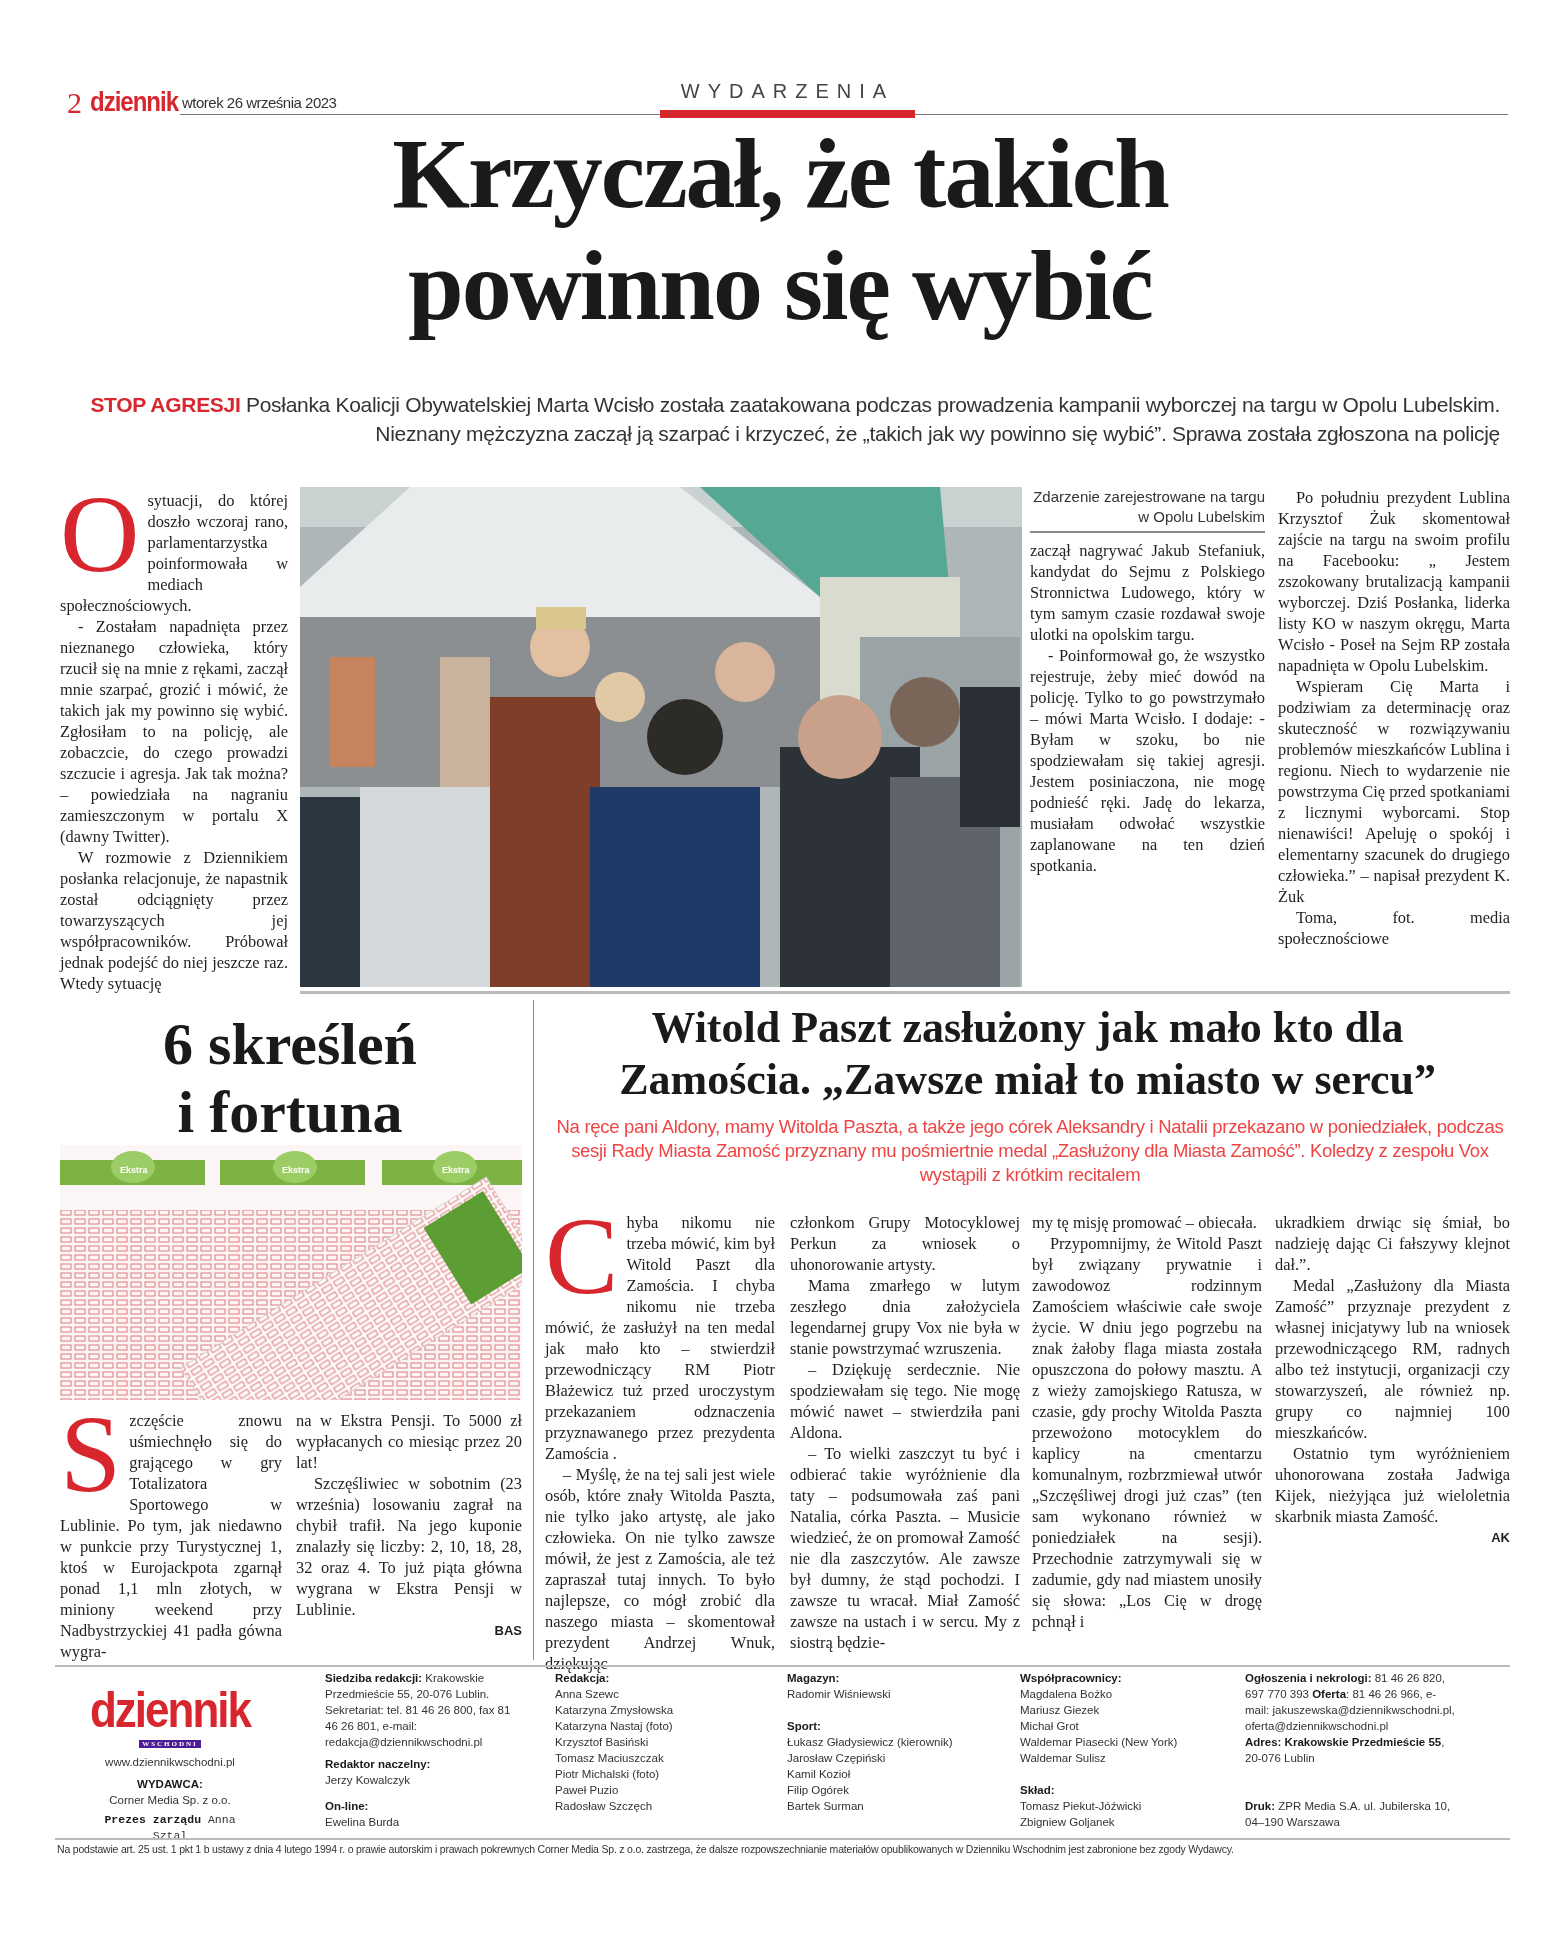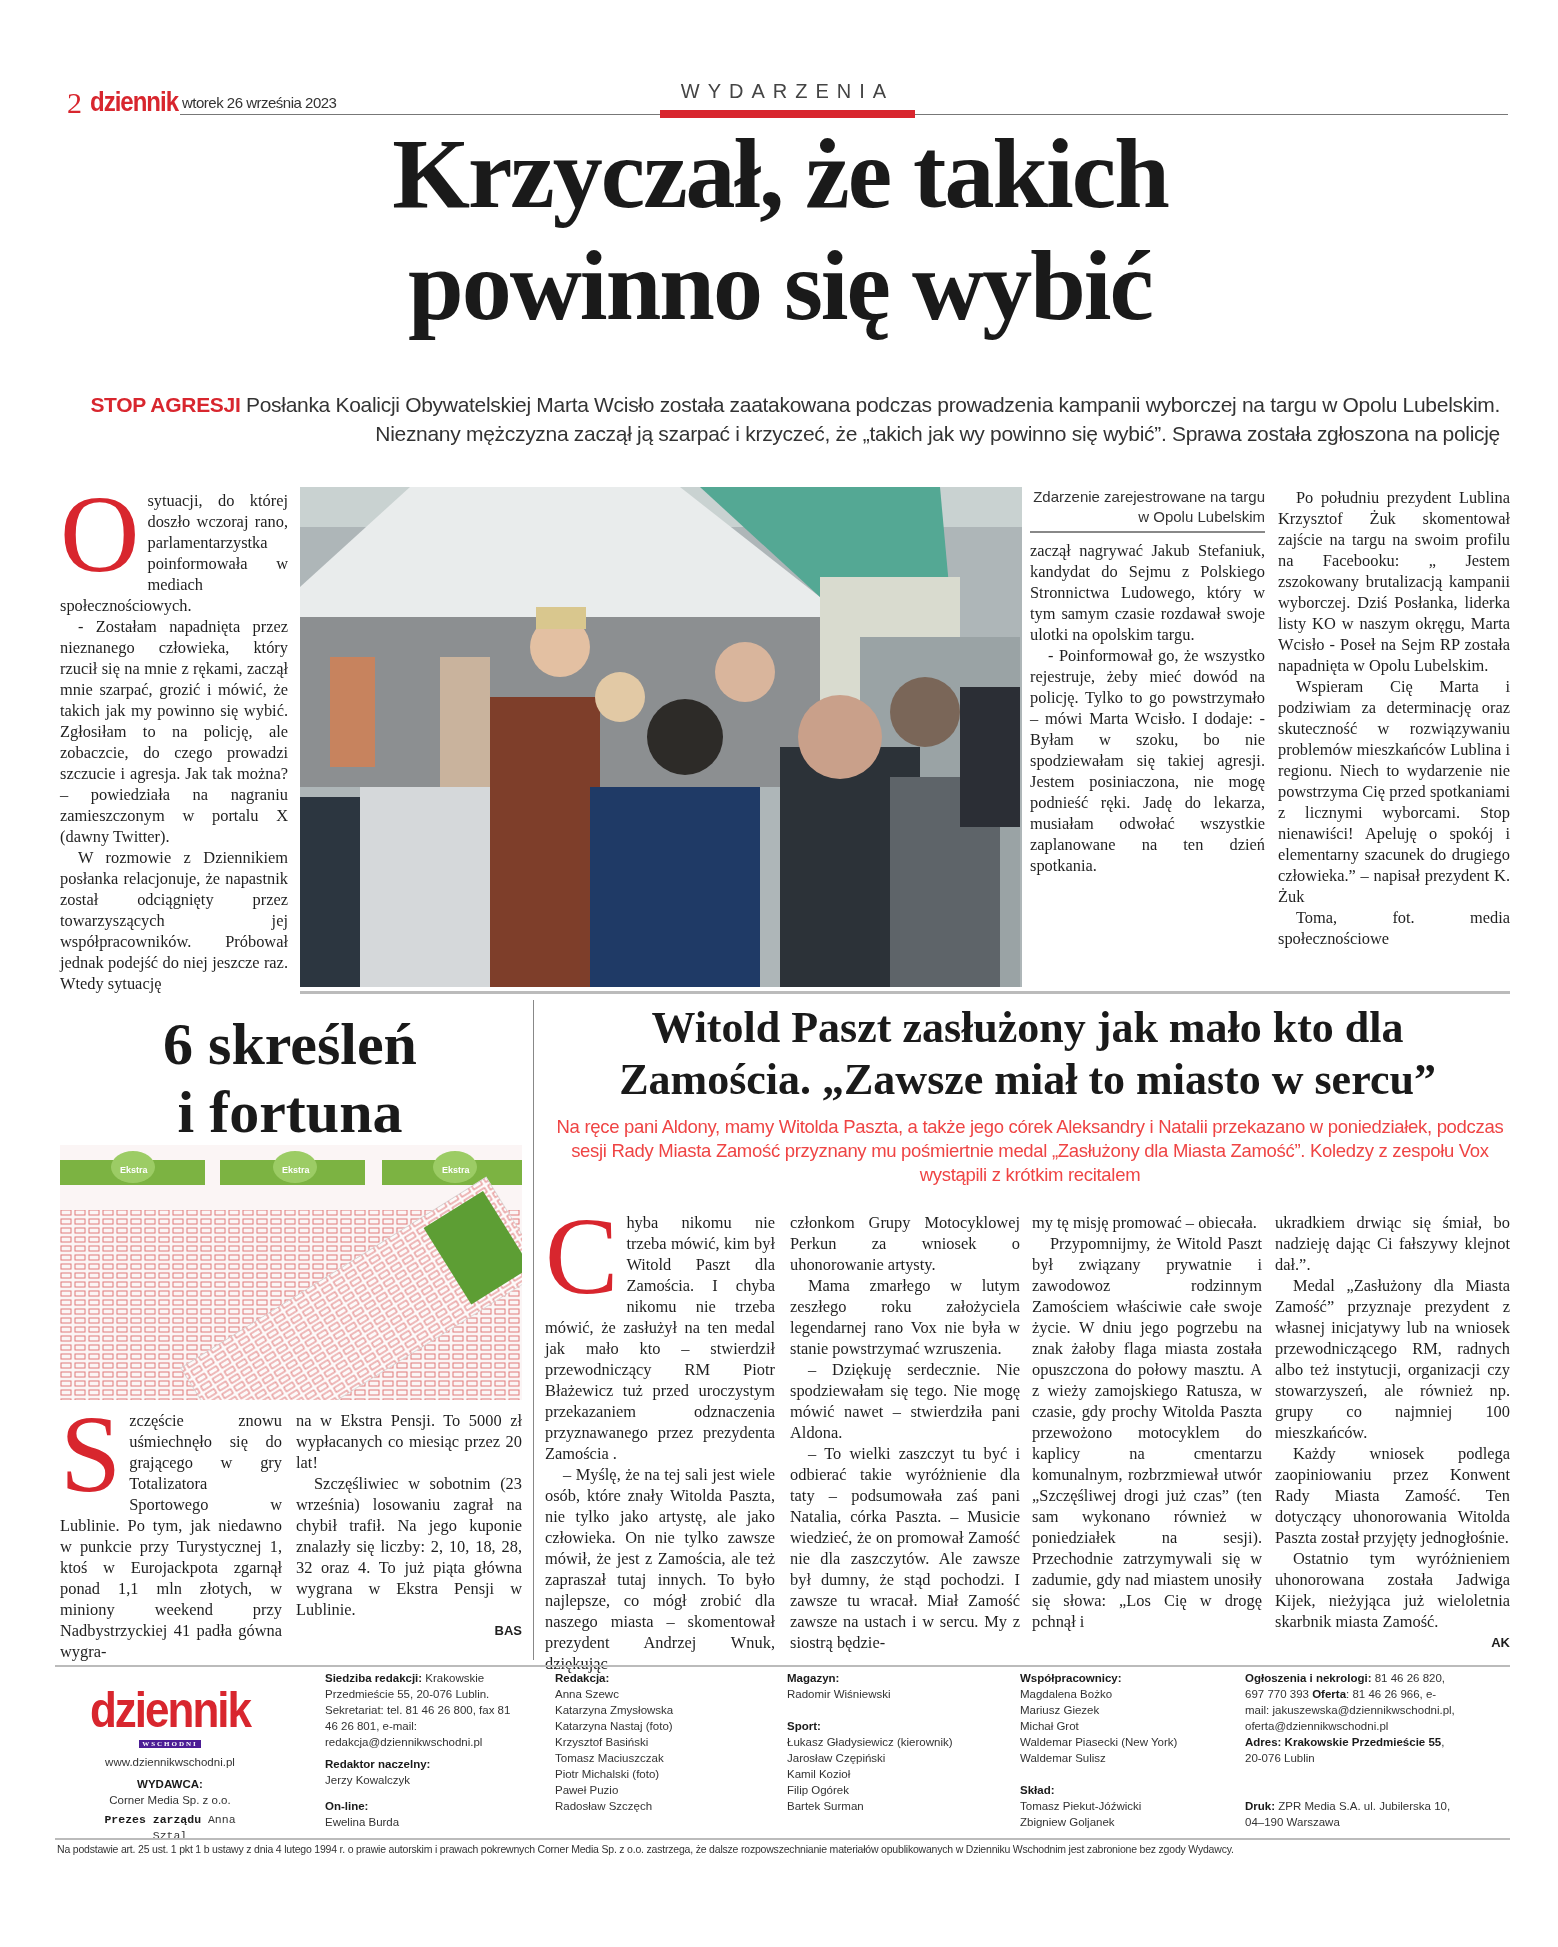--- a/index.html
+++ b/index.html
@@ -158,32 +158,31 @@
 </div>
 <div class="abs lead2" style="left:550px; top:1115px; width:960px;">Na ręce pani Aldony, mamy Witolda Paszta, a także jego córek Aleksandry i Natalii przekazano w poniedziałek, podczas sesji Rady Miasta Zamość przyznany mu pośmiertnie medal „Zasłużony dla Miasta Zamość”. Koledzy z zespołu Vox wystąpili z krótkim recitalem</div>
 
 <div class="abs col" style="left:545px; top:1212px; width:230px;">
   <span class="dropcap">C</span>
   <p class="noindent">hyba nikomu nie trzeba mówić, kim był Witold Paszt dla Zamościa. I chyba nikomu nie trzeba mówić, że zasłużył na ten medal jak mało kto – stwierdził przewodniczący RM Piotr Błażewicz tuż przed uroczystym przekazaniem odznaczenia przyznawanego przez prezydenta Zamościa .</p>
   <p>– Myślę, że na tej sali jest wiele osób, które znały Witolda Paszta, nie tylko jako artystę, ale jako człowieka. On nie tylko zawsze mówił, że jest z Zamościa, ale też zapraszał tutaj innych. To było najlepsze, co mógł zrobić dla naszego miasta – skomentował prezydent Andrzej Wnuk, dziękując</p>
 </div>
 <div class="abs col" style="left:790px; top:1212px; width:230px;">
   <p class="noindent">członkom Grupy Motocyklowej Perkun za wniosek o uhonorowanie artysty.</p>
-  <p>Mama zmarłego w lutym zeszłego roku założyciela legendarnej rano Vox nie była w stanie powstrzymać wzruszenia.</p>
+  <p>Mama zmarłego w lutym zeszłego dnia założyciela legendarnej grupy Vox nie była w stanie powstrzymać wzruszenia.</p>
   <p>– Dziękuję serdecznie. Nie spodziewałam się tego. Nie mogę mówić nawet – stwierdziła pani Aldona.</p>
   <p>– To wielki zaszczyt tu być i odbierać takie wyróżnienie dla taty – podsumowała zaś pani Natalia, córka Paszta. – Musicie wiedzieć, że on promował Zamość nie dla zaszczytów. Ale zawsze był dumny, że stąd pochodzi. I zawsze tu wracał. Miał Zamość zawsze na ustach i w sercu. My z siostrą będzie-</p>
 </div>
 <div class="abs col" style="left:1032px; top:1212px; width:230px;">
   <p class="noindent">my tę misję promować – obiecała.</p>
   <p>Przypomnijmy, że Witold Paszt był związany prywatnie i zawodowoz rodzinnym Zamościem właściwie całe swoje życie. W dniu jego pogrzebu na znak żałoby flaga miasta została opuszczona do połowy masztu. A z wieży zamojskiego Ratusza, w czasie, gdy prochy Witolda Paszta przewożono motocyklem do kaplicy na cmentarzu komunalnym, rozbrzmiewał utwór „Szczęśliwej drogi już czas” (ten sam wykonano również w poniedziałek na sesji). Przechodnie zatrzymywali się w zadumie, gdy nad miastem unosiły się słowa: „Los Cię w drogę pchnął i</p>
 </div>
 <div class="abs col" style="left:1275px; top:1212px; width:235px;">
   <p class="noindent">ukradkiem drwiąc się śmiał, bo nadzieję dając Ci fałszywy klejnot dał.”.</p>
   <p>Medal „Zasłużony dla Miasta Zamość” przyznaje prezydent z własnej inicjatywy lub na wniosek przewodniczącego RM, radnych albo też instytucji, organizacji czy stowarzyszeń, ale również np.  grupy co najmniej 100 mieszkańców.</p>
-  <p>Każdy wniosek podlega zaopiniowaniu przez Konwent Rady Miasta Zamość. Ten dotyczący uhonorowania Witolda Paszta został przyjęty jednogłośnie.</p>
   <p>Ostatnio tym wyróżnieniem uhonorowana została Jadwiga Kijek, nieżyjąca już wieloletnia skarbnik miasta Zamość.</p>
   <div class="sig">AK</div>
 </div>
 
 <div class="abs hrule" style="left:55px; top:1665px; width:1455px; height:2px;"></div>
 
 <div class="abs" style="left:85px; top:1688px; width:170px; text-align:center;">
   <div class="logo-big">dziennik</div>
   <div><span class="logo-sub">WSCHODNI</span></div>
   <div class="foot" style="margin-top:4px;">www.dziennikwschodni.pl</div>

